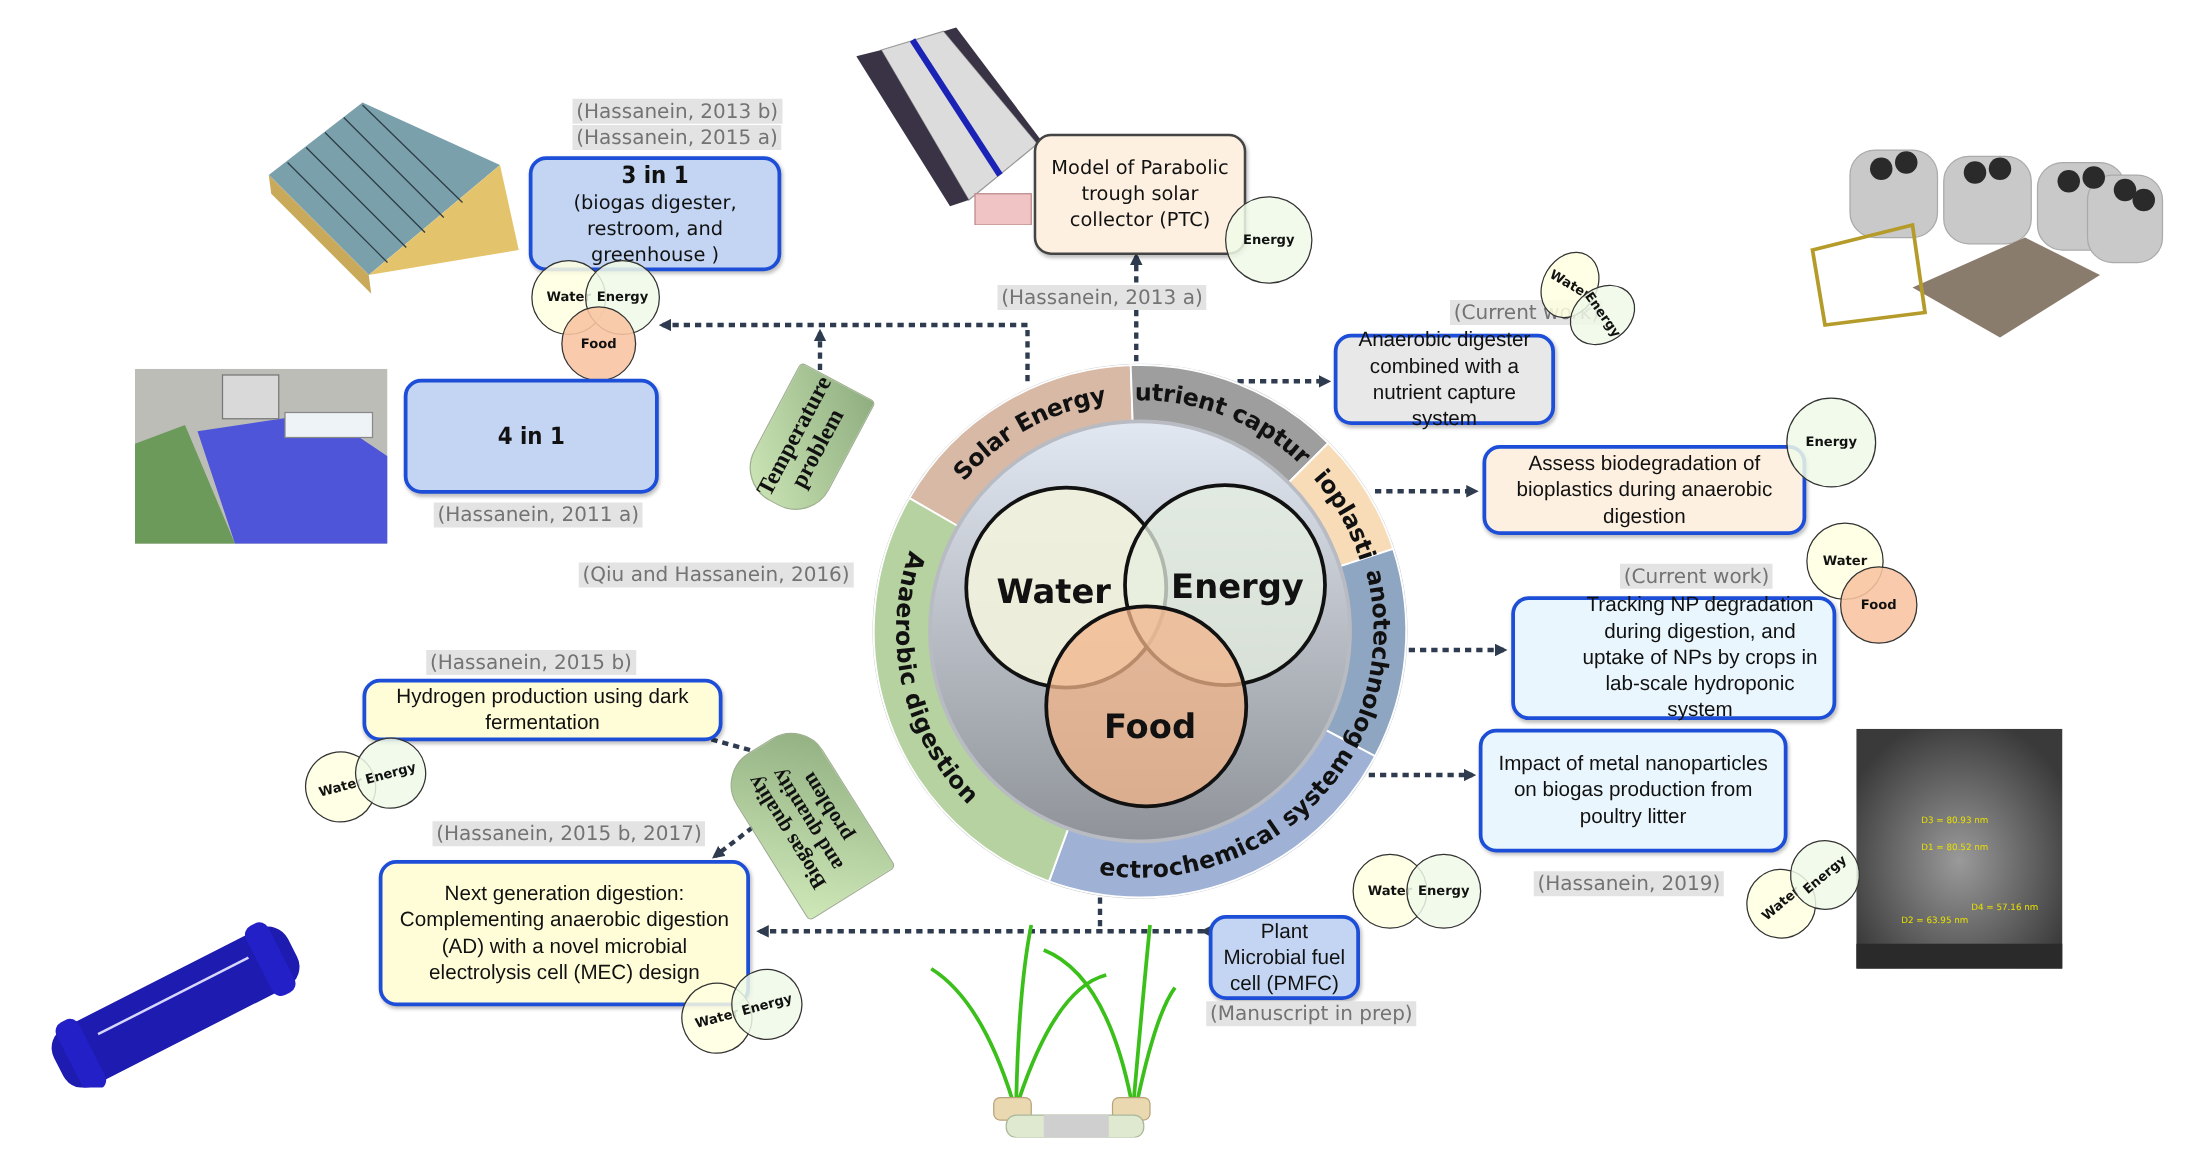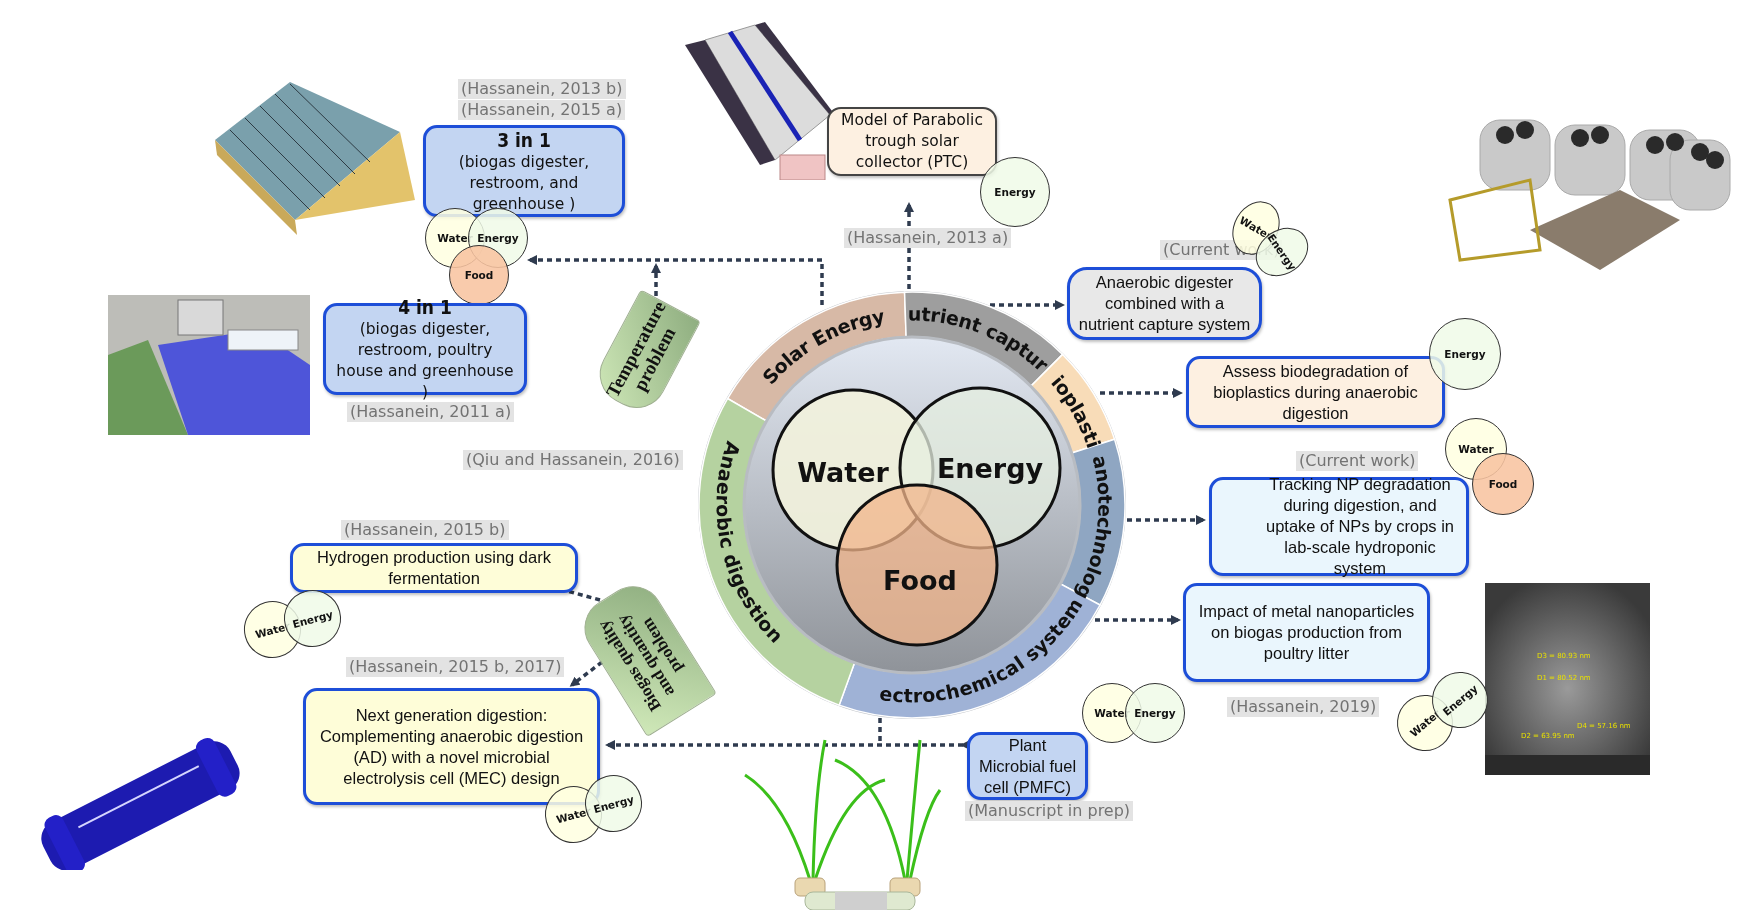--- a/index.html
+++ b/index.html
@@ -182,37 +182,36 @@
 <div class="box cal" style="left:423px;top:125px;width:202px;height:92px;background:#c3d5f2;">
   <div class="ttl">3 in 1</div>
   <div>(biogas digester, restroom, and greenhouse )</div>
 </div>
 <div class="mini w" style="left:425px;top:208px;width:60px;height:60px;">Water</div>
 <div class="mini e" style="left:468px;top:208px;width:60px;height:60px;">Energy</div>
 <div class="mini f" style="left:449px;top:245px;width:60px;height:60px;">Food</div>
 
 <div class="box cal" style="left:323px;top:303px;width:204px;height:92px;background:#c3d5f2;">
   <div class="ttl">4 in 1</div>
-  <div style="padding:0 4px">(biogas digester, restroom, poultry house and greenhouse )</div>
 </div>
 <div class="cite" style="left:347px;top:402px">(Hassanein, 2011 a)</div>
 
 <div class="curve-label" style="left:590px;top:320px;width:110px;height:68px;transform:rotate(-62deg);border-radius:30px 4px 4px 30px;">
   <div><span>Temperature</span><br><span>problem</span></div>
 </div>
 <div class="cite" style="left:463px;top:450px">(Qiu and Hassanein, 2016)</div>
 
-<div class="box cal" style="left:827px;top:107px;width:170px;height:69px;background:#fdf0e1;border:2px solid #444;">
+<div class="box cal" style="left:827px;top:107px;width:170px;height:97px;background:#fdf0e1;border:2px solid #444;">
   <div>Model of Parabolic trough solar collector (PTC)</div>
 </div>
 <div class="mini e" style="left:980px;top:157px;width:70px;height:70px;">Energy</div>
-<div class="cite" style="left:844px;top:228px">(Hassanein, 2013 a)</div>
+<div class="cite" style="left:798px;top:228px">(Hassanein, 2013 a)</div>
 
 <div class="cite" style="left:1160px;top:240px">(Current work)</div>
-<div class="box" style="left:1067px;top:267px;width:195px;height:73px;background:#e8e8e8;border-radius:20px;">
+<div class="box" style="left:1067px;top:267px;width:177px;height:73px;background:#e8e8e8;">
   <div>Anaerobic digester combined with a nutrient capture system</div>
 </div>
 <div class="mini w" style="left:1234px;top:200px;width:44px;height:56px;transform:rotate(30deg);">Water</div>
 <div class="mini e" style="left:1260px;top:224px;width:44px;height:56px;transform:rotate(55deg);">Energy</div>
 
 <div class="box" style="left:1186px;top:356px;width:259px;height:72px;background:#fdf0e1;">
   <div>Assess biodegradation of bioplastics during  anaerobic digestion</div>
 </div>
 <div class="mini e" style="left:1429px;top:318px;width:72px;height:72px;">Energy</div>
 

